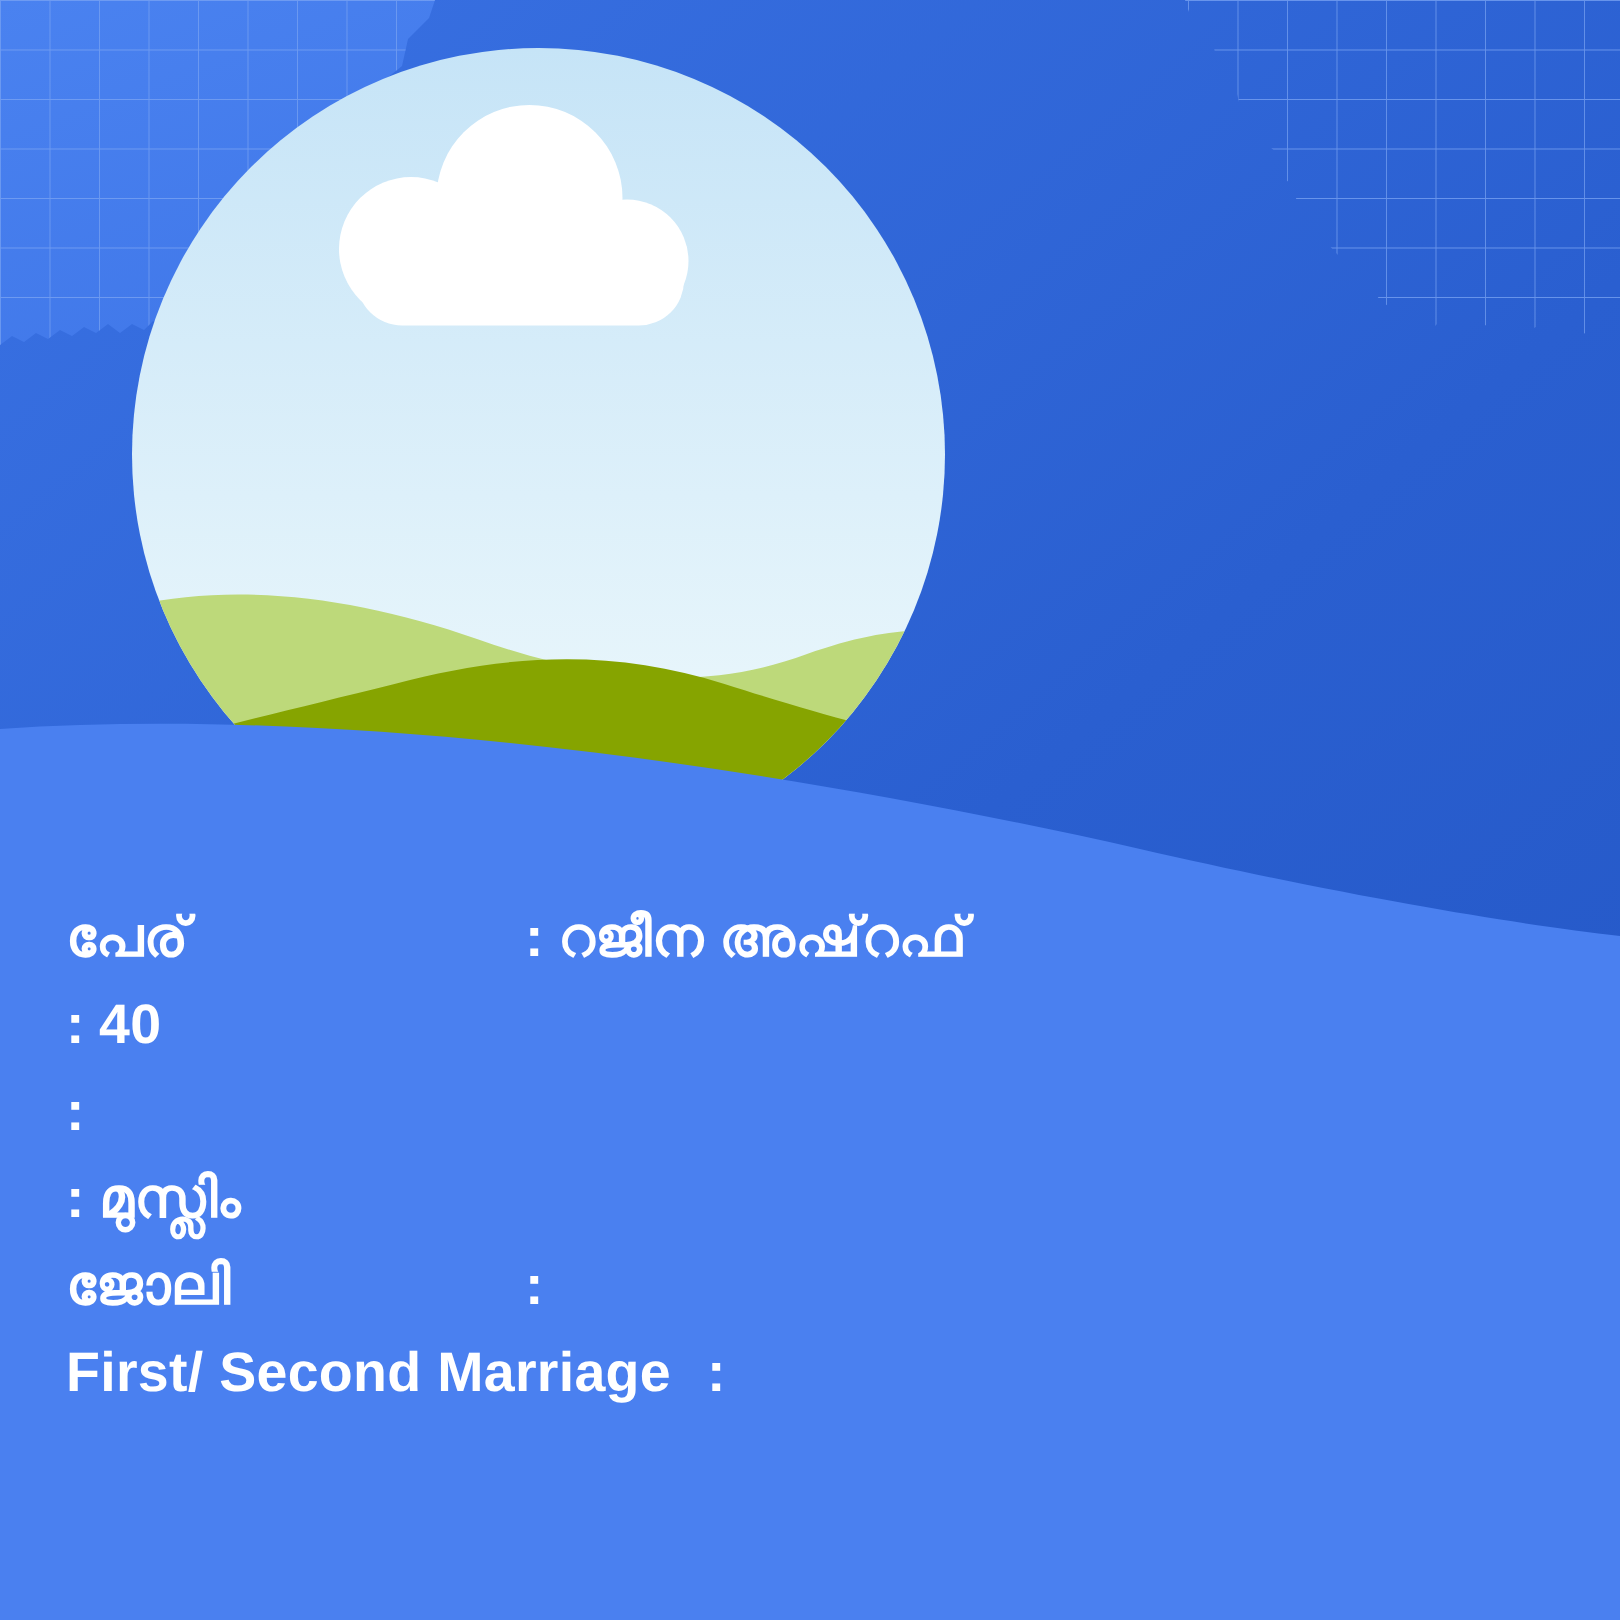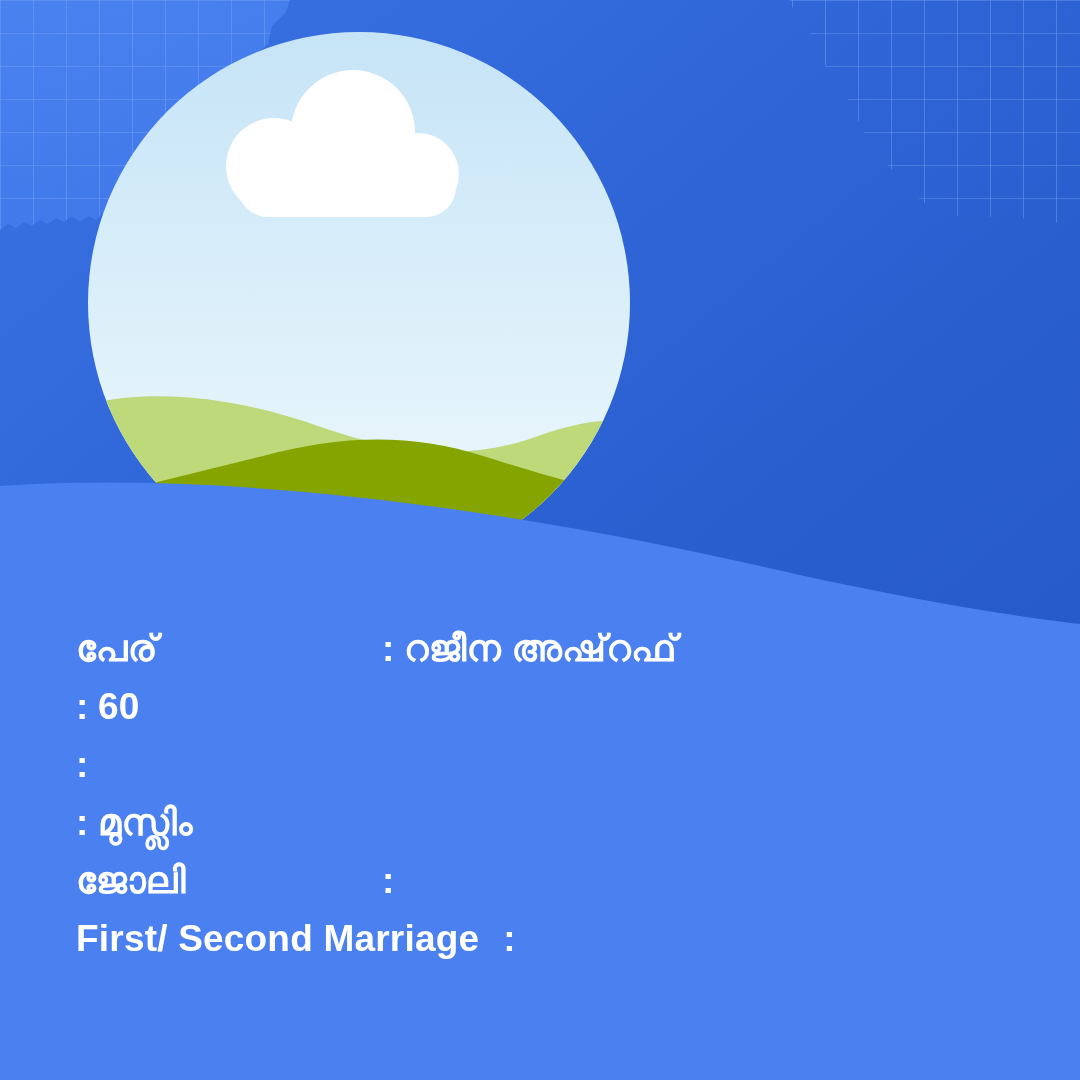--- a/index.html
+++ b/index.html
@@ -50,24 +50,23 @@
     width: 1080px;
     height: 1080px;
     display: block;
     pointer-events: none;
   }
 
   
   .details {
     position: absolute;
     left: 44px;
-    top: 628px;
+    top: 604px;
     width: 1000px;
     z-index: 5;
-    margin-left: 32px;
   }
   .row {
     display: flex;
     align-items: baseline;
     height: 58px;
     color: #FFFFFF;
     font-size: 37px;
     font-weight: 700;
     letter-spacing: 0.2px;
     white-space: nowrap;
@@ -172,21 +171,21 @@
   <div class="details">
 
     <div class="row">
       <span class="label">പേര്</span>
       <span class="sep">:</span>
       <span class="value">റജീന അഷ്‌റഫ്</span>
     </div>
 
     <div class="row">
       <span class="sep">:</span>
-      <span class="value">60</span>
+      <span class="value">40</span>
     </div>
 
     <div class="row">
       <span class="sep">:</span>
     </div>
 
     <div class="row">
       <span class="sep">:</span>
       <span class="value">മുസ്ലിം</span>
     </div>

